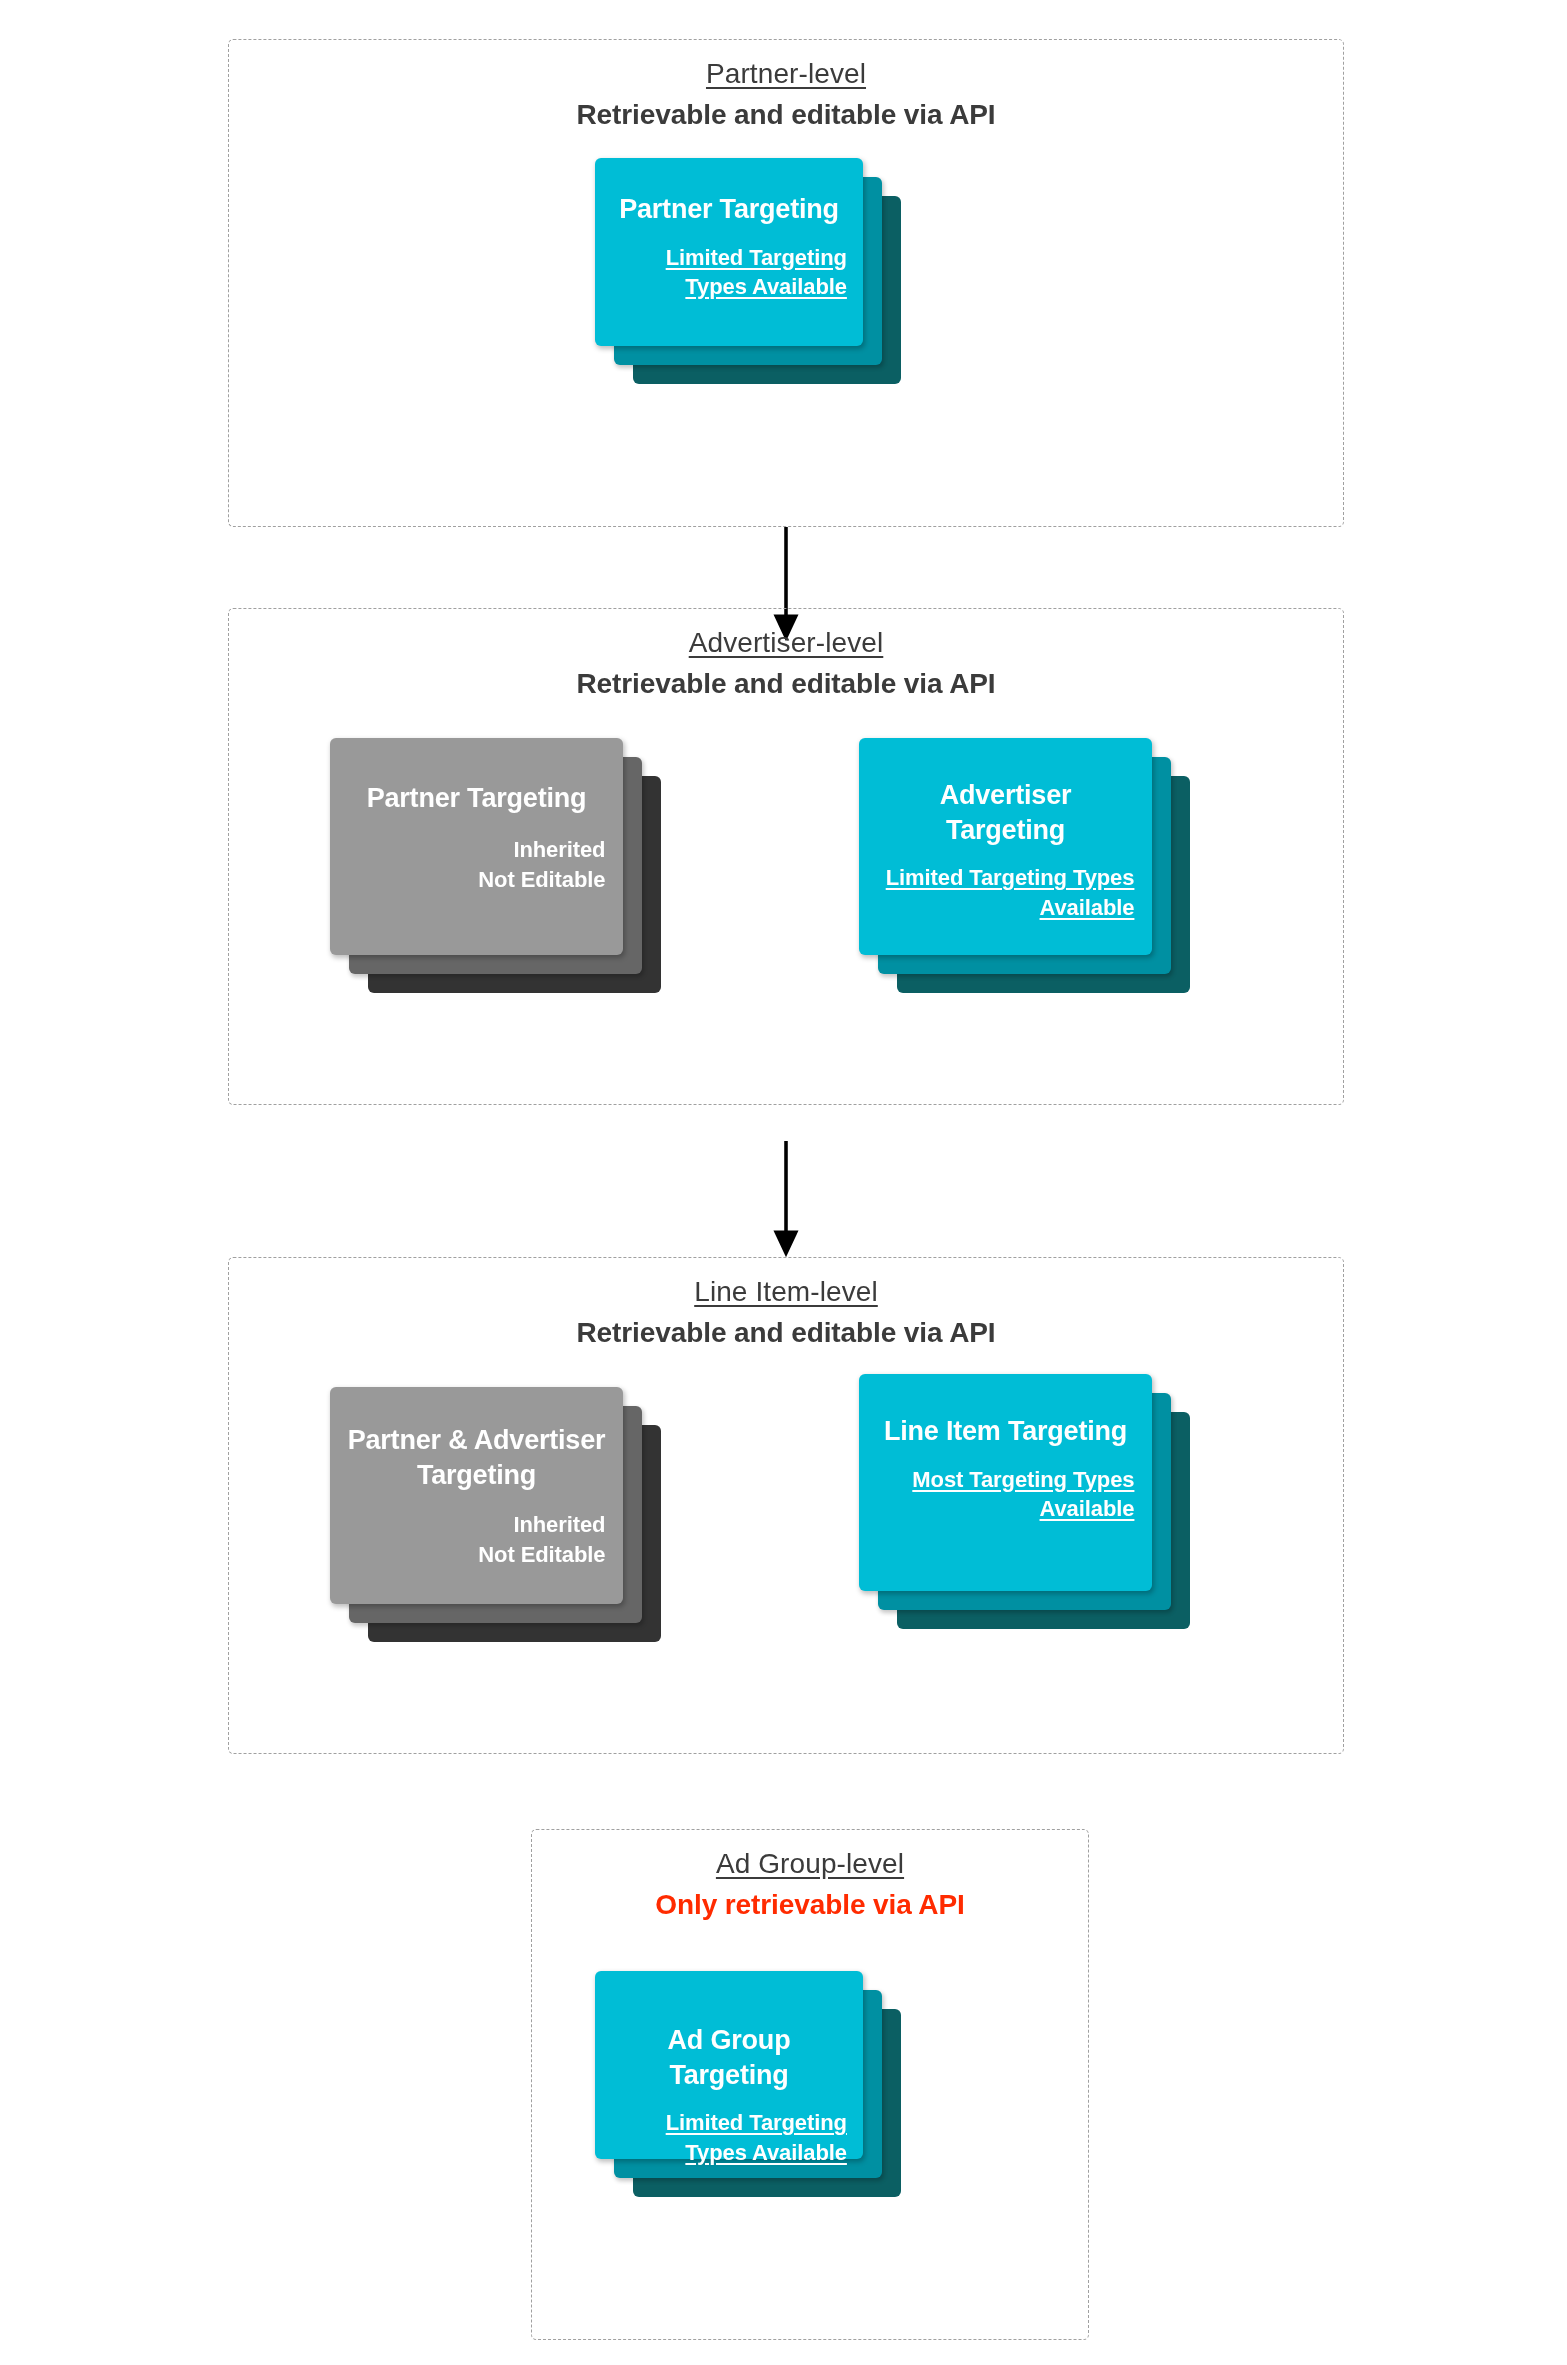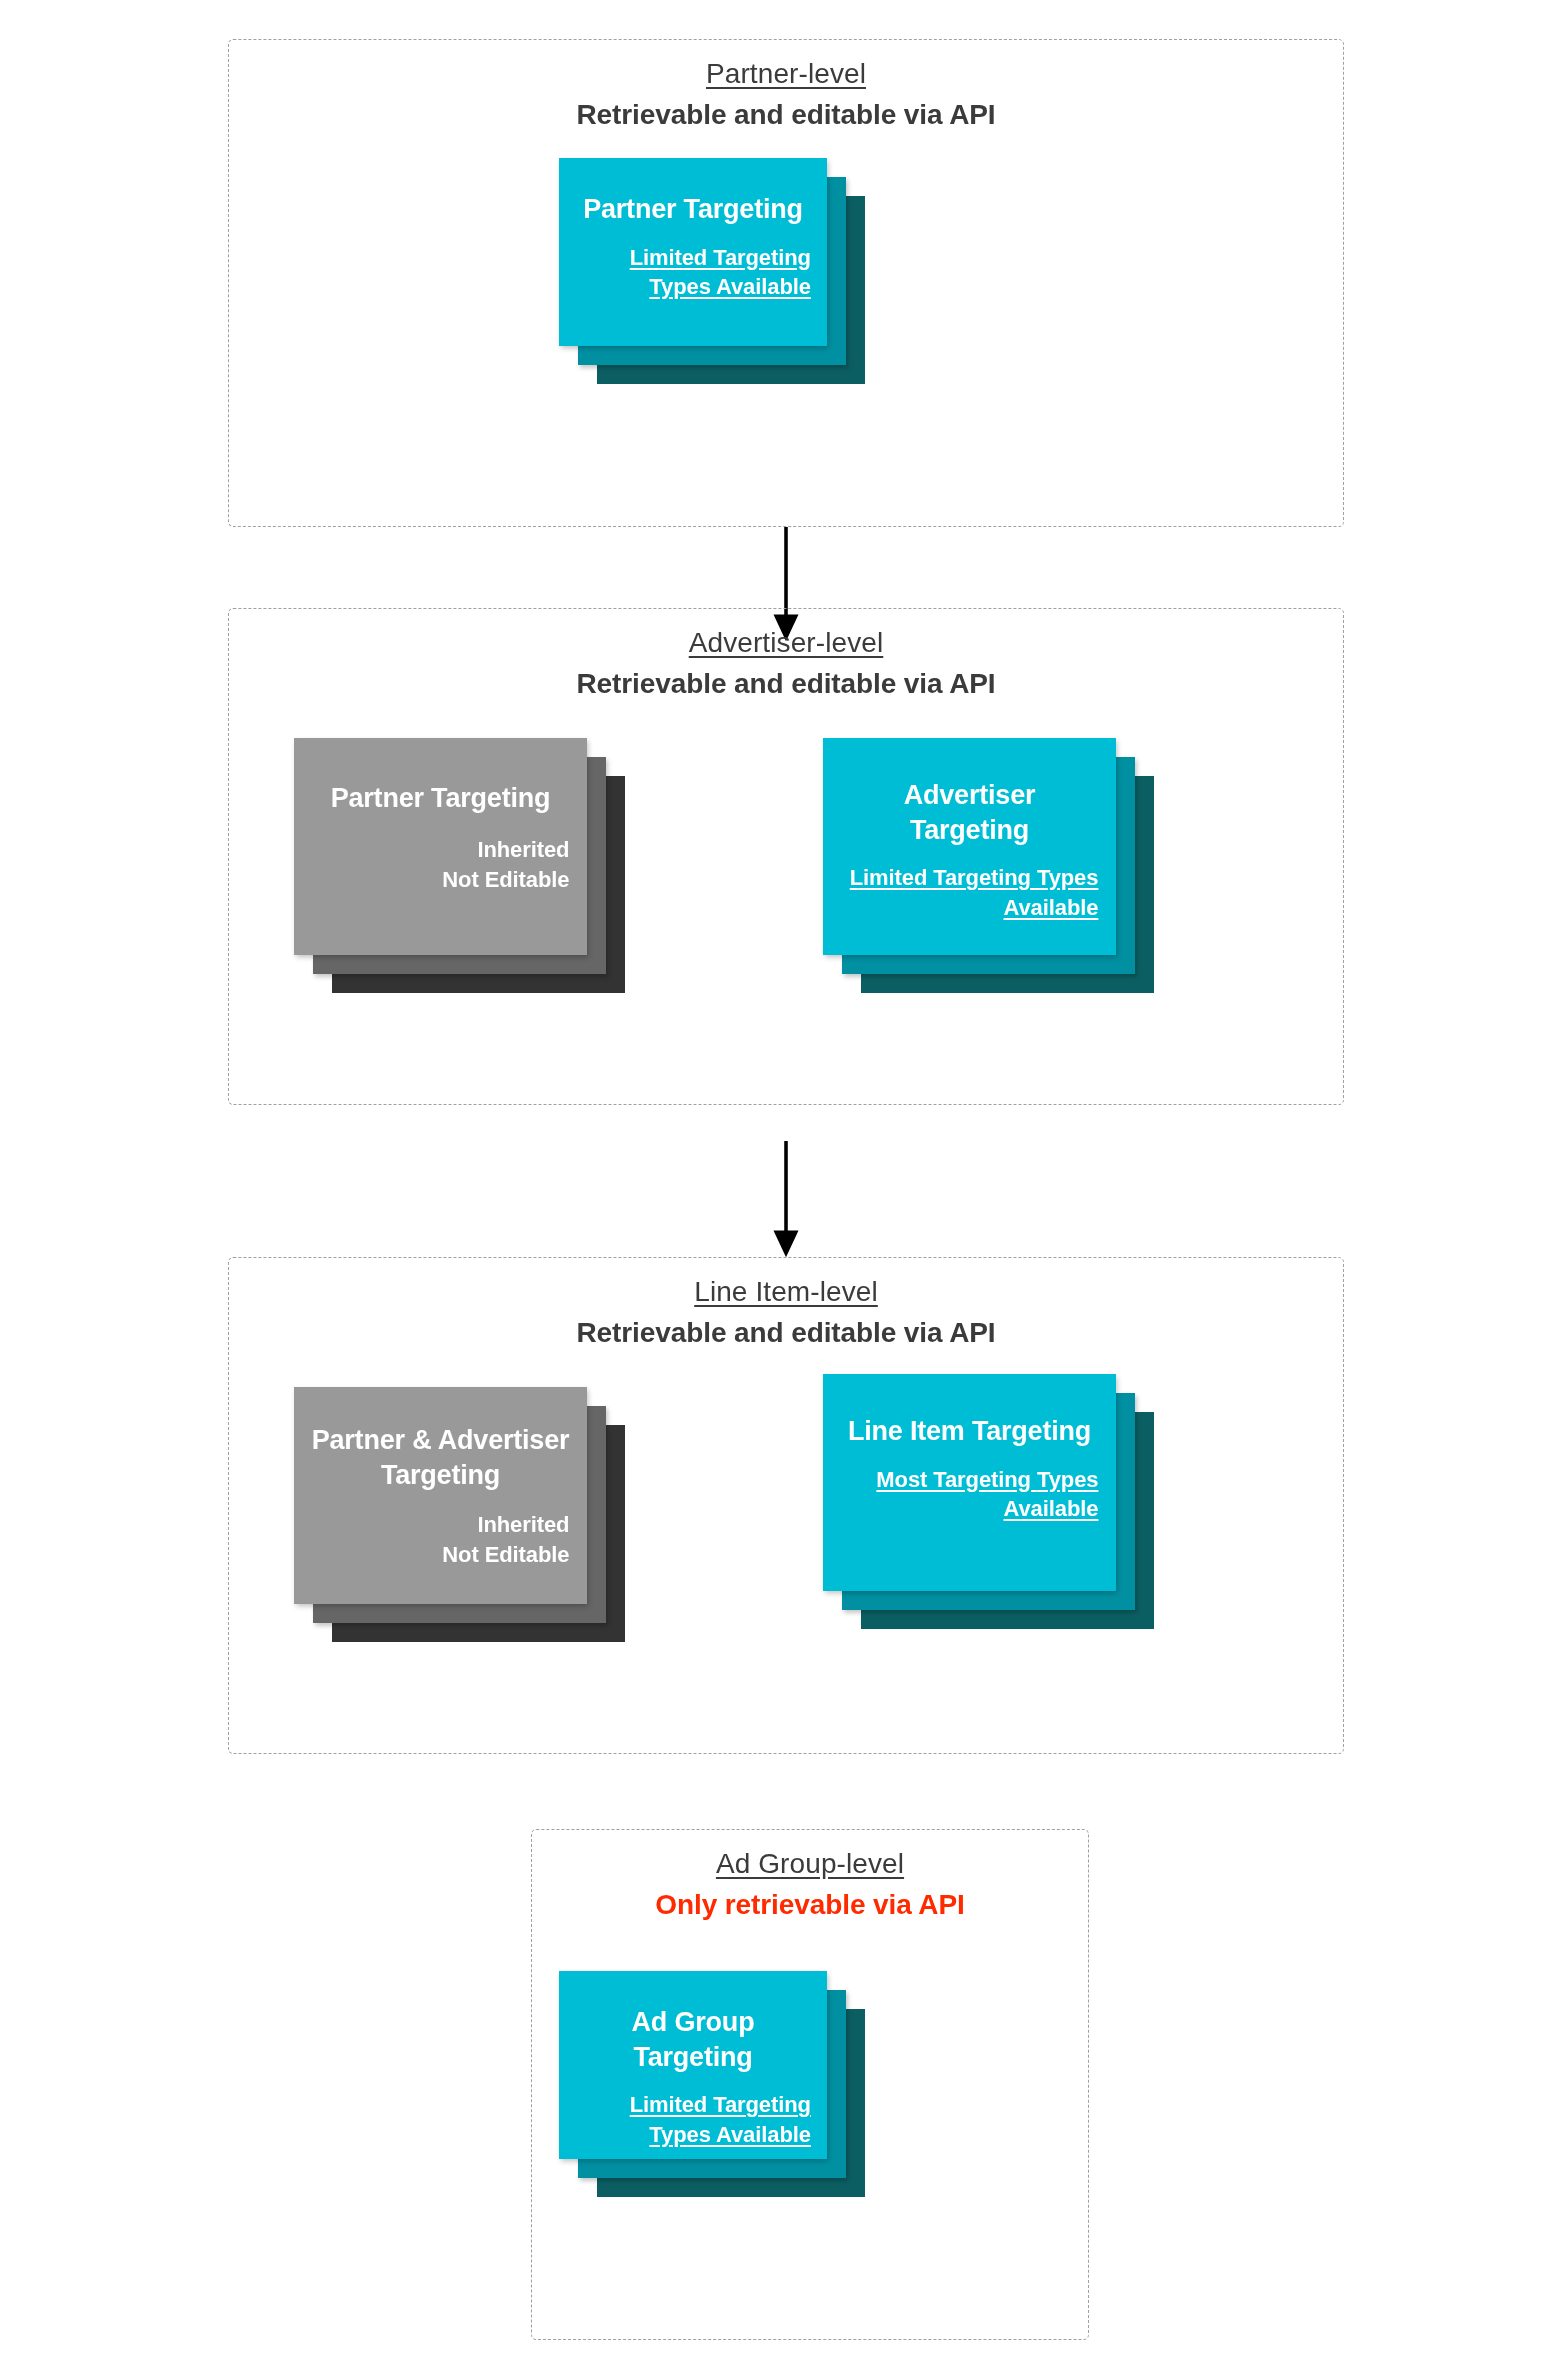--- a/index.html
+++ b/index.html
@@ -55,22 +55,23 @@
   .level-sub.alert {
     color: #ff2b00;
   }
 
   
   .card-stack {
     position: absolute;
   }
   .card-layer {
     position: absolute;
-    border-radius: 0;
+    border-radius: 6px;
     box-sizing: border-box;
+    margin-left: 36px;
   }
   .card-back {
     left: 38px;
     top: 38px;
   }
   .card-mid {
     left: 19px;
     top: 19px;
     box-shadow: 1.8px 2.7px 4.5px rgba(0,0,0,0.22);
   }
@@ -213,21 +214,21 @@
 
   <div class="level-box" style="left:531px; top:1829px; width:558px; height:511px;">
     <div class="level-head" style="top:16px;">
       <span class="level-title">Ad Group-level</span>
       <span class="level-sub alert">Only retrievable via API</span>
     </div>
 
     <div class="card-stack cyan" style="left:27px; top:141px; width:304px; height:223px;">
       <div class="card-layer card-back" style="width:268px; height:188px;"></div>
       <div class="card-layer card-mid" style="width:268px; height:188px;"></div>
-      <div class="card-layer card-front" style="width:268px; height:188px; padding-top:34px;">
+      <div class="card-layer card-front" style="width:268px; height:188px; padding-top:52px;">
         <div class="card-title">Ad Group Targeting</div>
         <div class="card-note underlined" style="margin-top:16px;">Limited Targeting Types Available</div>
       </div>
     </div>
   </div>
 
 </div>
 
 
 </body></html>

